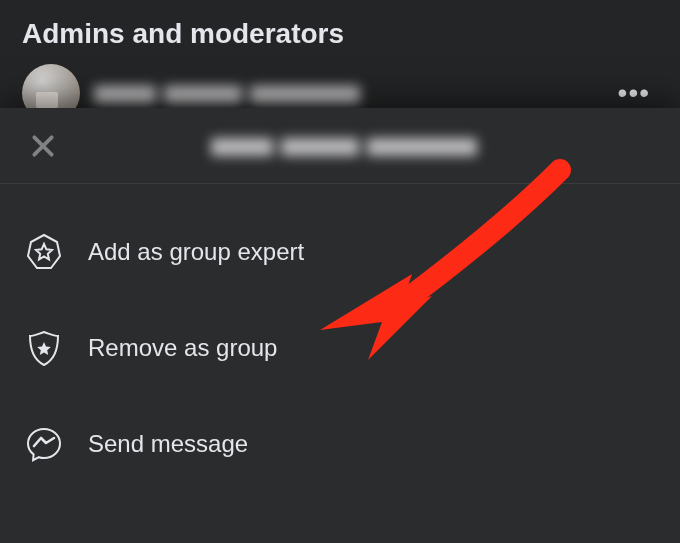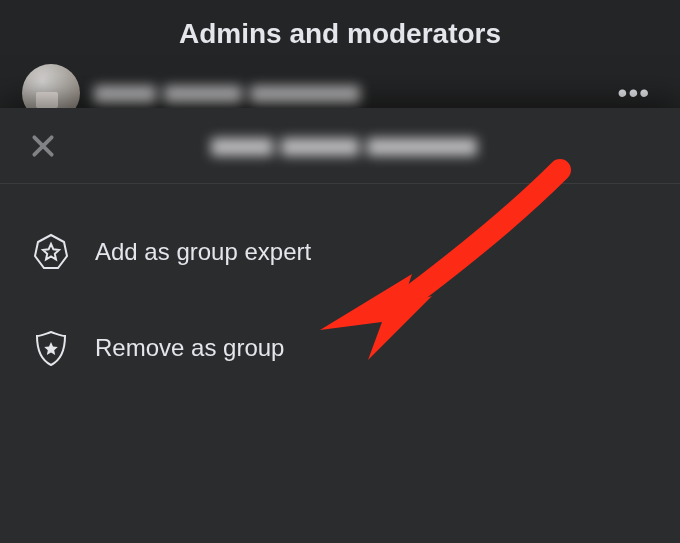--- a/index.html
+++ b/index.html
@@ -10,21 +10,20 @@
       font-family: -apple-system, BlinkMacSystemFont, "Segoe UI", Helvetica, Arial, sans-serif;
       color: #e4e6eb;
       overflow: hidden;
       position: relative;
     }
     .section-title {
       font-size: 28px;
       font-weight: 700;
       padding: 18px 22px 10px;
       color: #e4e6eb;
-      text-align: center;
     }
     .member-row {
       display: flex;
       align-items: center;
       padding: 4px 22px 12px;
       gap: 14px;
     }
     .avatar {
       width: 58px;
       height: 58px;
@@ -91,21 +90,21 @@
       display:flex;align-items:center;justify-content:center;
     }
     .close-btn svg{width:26px;height:26px;stroke:#808285;stroke-width:3.5;stroke-linecap:round}
     .sheet-title {
       flex:1;
       text-align:center;
       margin-left:-50px;
     }
     .sheet-title .blurred-name{font-size:26px;display:inline-block}
     .divider{height:1px;background:#3a3b3c;margin:0}
-    .menu{padding:20px 7px 10px}
+    .menu{padding:20px 0 10px}
     .menu-item{
       display:flex;
       align-items:center;
       gap:22px;
       padding:26px 22px;
       cursor:pointer;
     }
     .menu-item .icon{
       width:44px;height:44px;display:flex;align-items:center;justify-content:center;flex-shrink:0;
     }
@@ -159,20 +158,29 @@
     <div class="menu-item">
       <div class="icon">
         <svg viewBox="0 0 40 40">
           <path d="M20 4 C26 6 30 8 34 8 C34 22 30 32 20 37 C10 32 6 22 6 8 C10 8 14 6 20 4 Z"></path>
           <path d="M20 14 L22 18.4 L26.8 19 L23.2 22.3 L24.2 27 L20 24.5 L15.8 27 L16.8 22.3 L13.2 19 L18 18.4 Z" fill="#e4e6eb" stroke="none"></path>
         </svg>
       </div>
       <div class="label">Remove as group</div>
     </div>
 
+    <div class="menu-item">
+      <div class="icon">
+        <svg viewBox="0 0 40 40">
+          <path d="M20 5 C11 5 4 11.5 4 19.5 C4 23.9 6.2 27.8 9.6 30.4 L9.1 36.2 L14.9 33.2 C16.5 33.7 18.2 34 20 34 C29 34 36 27.5 36 19.5 C36 11.5 29 5 20 5 Z"></path>
+          <path d="M10 22 L17 14 L22 19 L30 14" stroke-width="2.6" stroke-linecap="round" stroke-linejoin="round"></path>
+        </svg>
+      </div>
+      <div class="label">Send message</div>
+    </div>
 
   </div>
 </div>
 
 <svg class="arrow" width="680" height="543" style="left:0;top:0">
   <defs></defs>
   <g fill="#fd2a16" stroke="#fd2a16">
 
     <path d="M560 170 Q 500 230 395 308" stroke-width="22" stroke-linecap="round" fill="none"></path>
 

